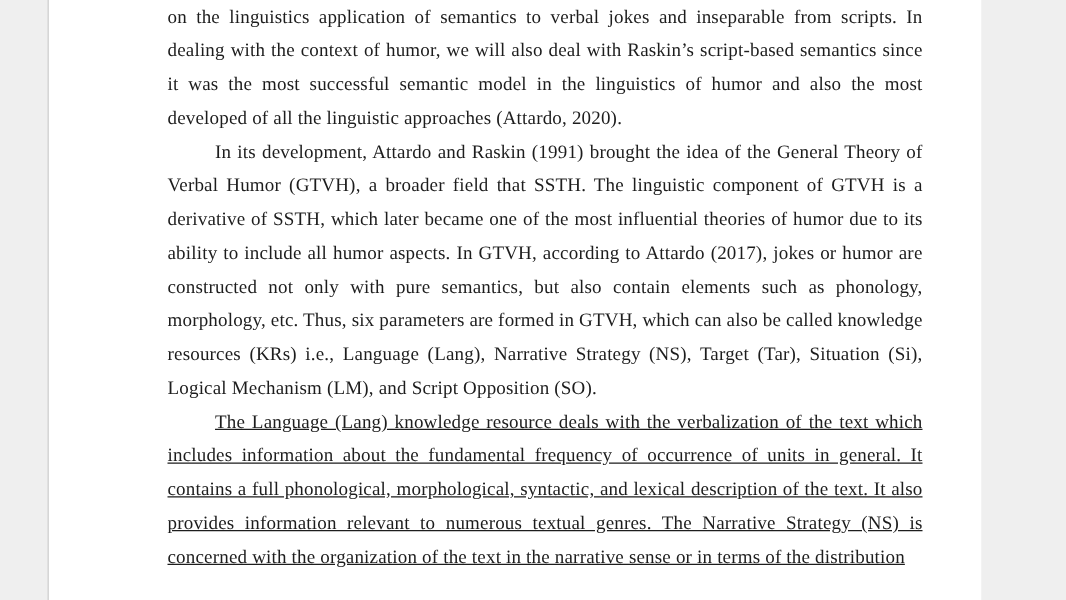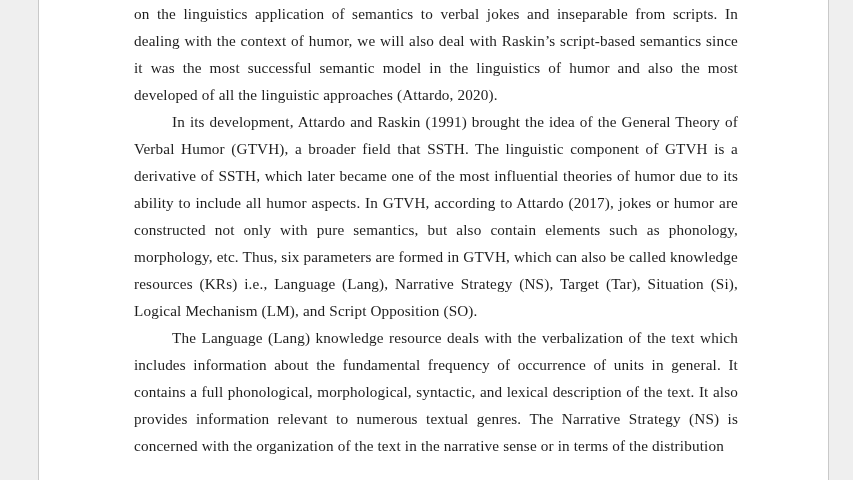--- a/index.html
+++ b/index.html
@@ -11,21 +11,21 @@
     width: 853px;
     height: 480px;
     overflow: hidden;
     background: #efefef;
     font-family: "Liberation Serif", "DejaVu Serif", serif;
   }
 
   
   #viewer {
     position: relative;
-    width: 853px;
+    width: 785px;
     height: 480px;
     background: #efefef;
     overflow: hidden;
   }
 
   
   #page-sheet {
     position: absolute;
     top: -40px;            
     left: 38px;
@@ -59,20 +59,21 @@
   }
 
   
   p.continuation {
     text-indent: 0;
   }
 
   
   p.clipped {
     margin-bottom: 0;
+    text-decoration: underline;
   }
 </style>
 </head>
 <body>
 
 <div id="viewer">
 
   <div id="page-sheet">
 
     <div id="text-column">

